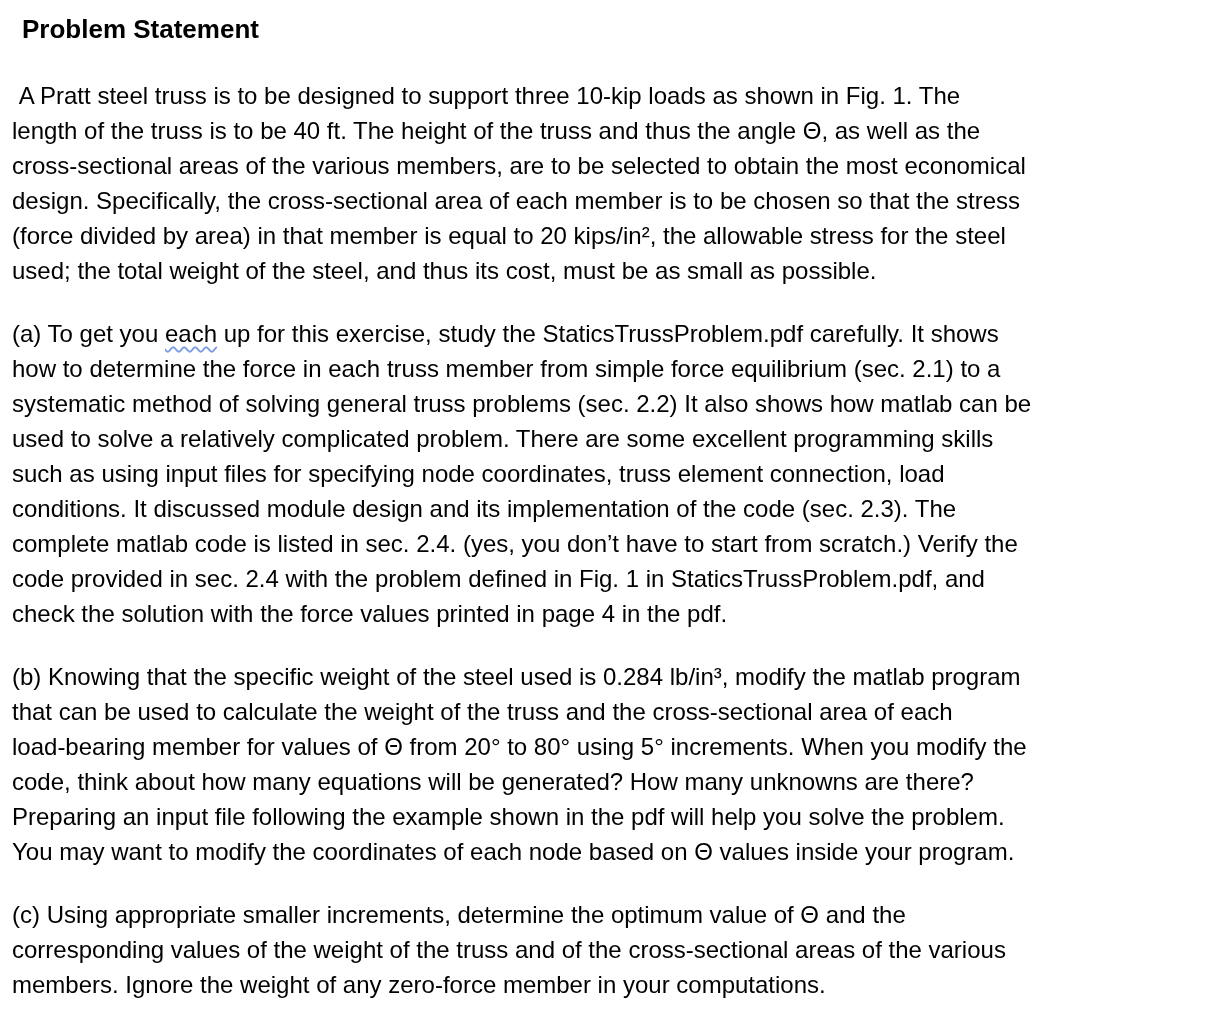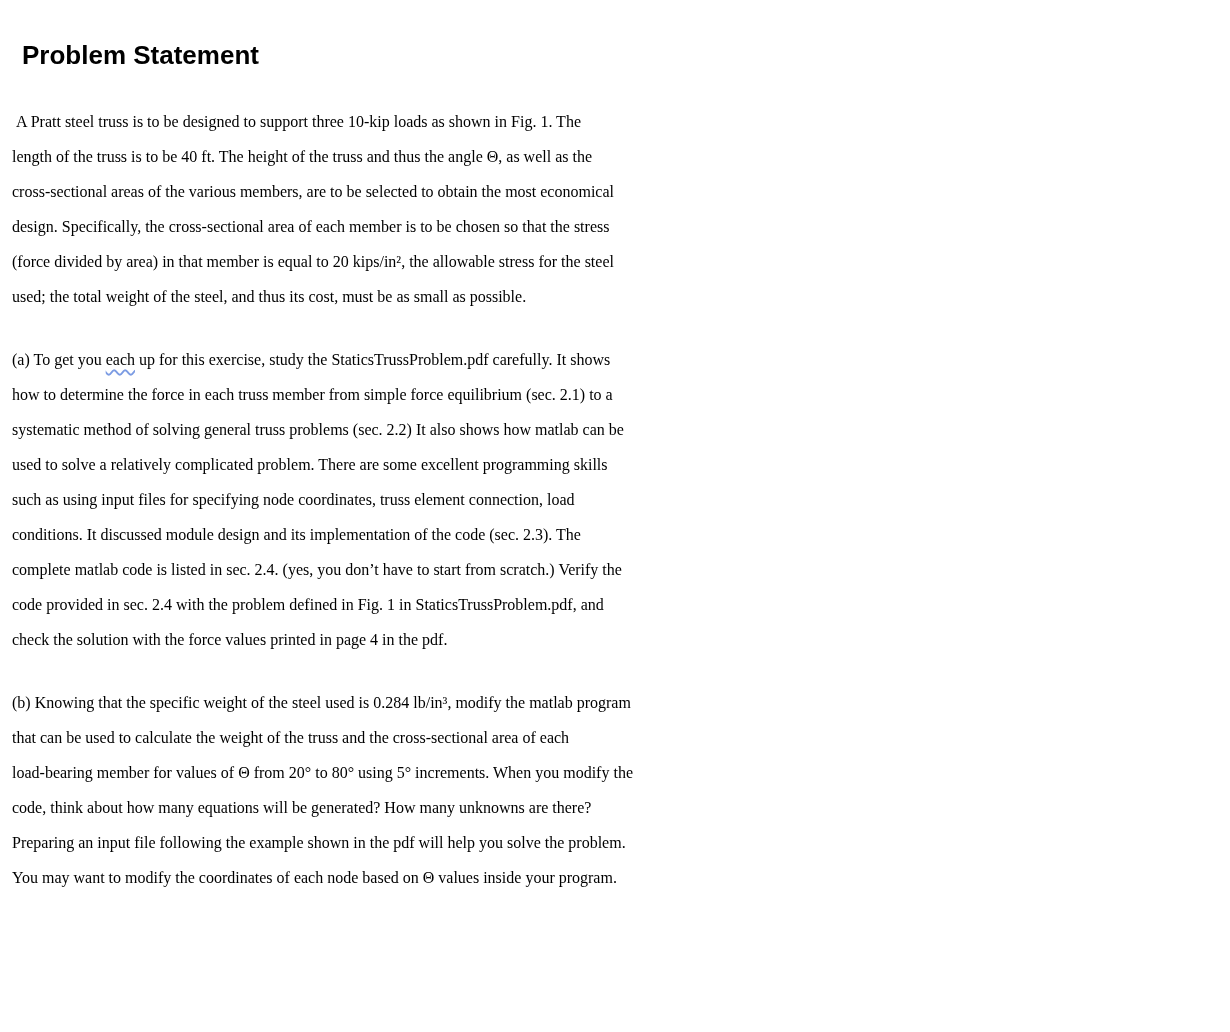--- a/index.html
+++ b/index.html
@@ -11,35 +11,33 @@
     width: 1230px;
     height: 1032px;
     overflow: hidden;
     font-family: "Liberation Sans", sans-serif;
     color: #000000;
   }
   .document {
     padding: 12px 76px 0 12px;
     box-sizing: border-box;
     width: 1230px;
-    margin-top: 26px;
   }
   .doc-title {
     font-size: 26px;
     font-weight: bold;
     line-height: 34px;
     margin: 0 0 32px 10px;
     white-space: pre-wrap;
   }
   .para {
-    font-size: 16px;
+    font-size: 24px;
     line-height: 35px;
     margin: 0 0 28px 0;
     white-space: pre-wrap;
-    font-family: Liberation Serif, serif;
   }
   .para:last-child {
     margin-bottom: 0;
   }
   .block-lines {
     display: block;
     white-space: pre-wrap;
   }
   .squiggle {
     text-decoration-line: underline;
@@ -72,14 +70,17 @@
 code provided in sec. 2.4 with the problem defined in Fig. 1 in StaticsTrussProblem.pdf, and
 check the solution with the force values printed in page 4 in the pdf.</span></p>
 
   <p class="para">(b) Knowing that the specific weight of the steel used is 0.284 lb/in³, modify the matlab program
 that can be used to calculate the weight of the truss and the cross-sectional area of each
 load-bearing member for values of Θ from 20° to 80° using 5° increments. When you modify the
 code, think about how many equations will be generated? How many unknowns are there?
 Preparing an input file following the example shown in the pdf will help you solve the problem.
 You may want to modify the coordinates of each node based on Θ values inside your program.</p>
 
+  <p class="para">(c) Using appropriate smaller increments, determine the optimum value of Θ and the
+corresponding values of the weight of the truss and of the cross-sectional areas of the various
+members. Ignore the weight of any zero-force member in your computations.</p>
 
 </div>
 
 </body></html>

